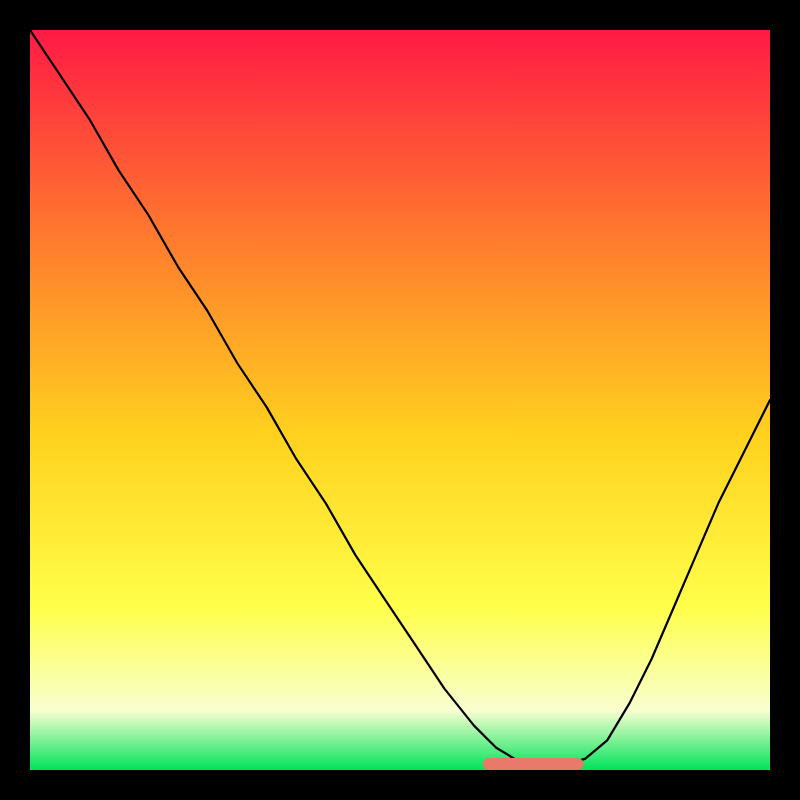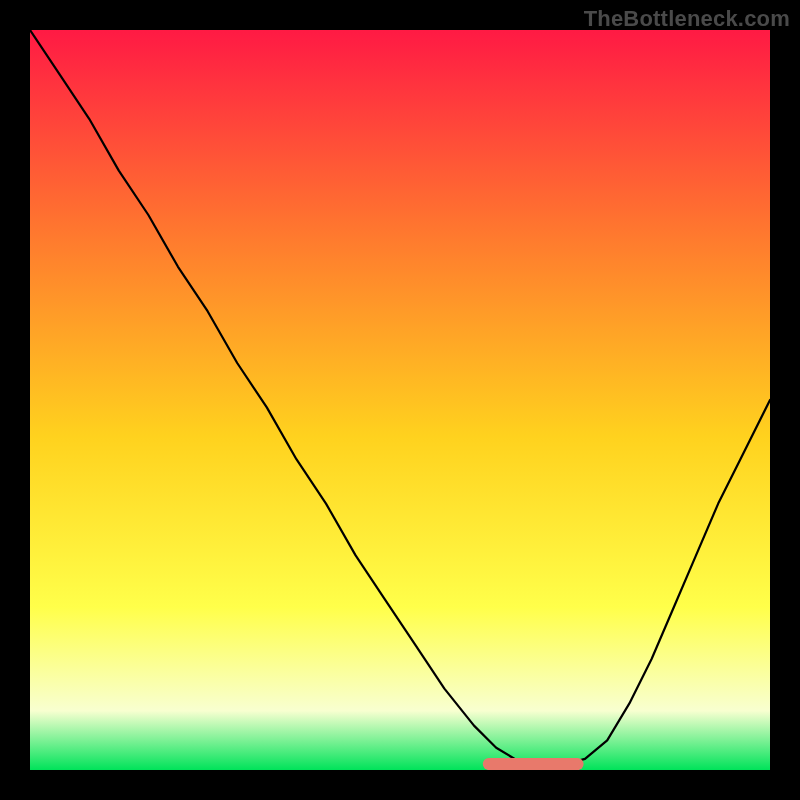--- a/index.html
+++ b/index.html
@@ -37,21 +37,20 @@
   svg.plot {
     width: 740px;
     height: 740px;
     display: block;
   }
 </style>
 </head>
 <body>
 
 <div class="frame">
-  <div class="watermark">TheBottleneck.com</div>
 
   <div class="plot-wrap">
     <svg class="plot" viewBox="0 0 740 740" preserveAspectRatio="none">
       <defs>
         <linearGradient id="bg-grad" x1="0" y1="0" x2="0" y2="1">
           <stop id="g0" offset="0%" stop-color="#ff1a44"></stop>
           <stop id="g1" offset="28%" stop-color="#ff7a2e"></stop>
           <stop id="g2" offset="55%" stop-color="#ffd21e"></stop>
           <stop id="g3" offset="78%" stop-color="#ffff4a"></stop>
           <stop id="g4" offset="92%" stop-color="#f8ffd0"></stop>

